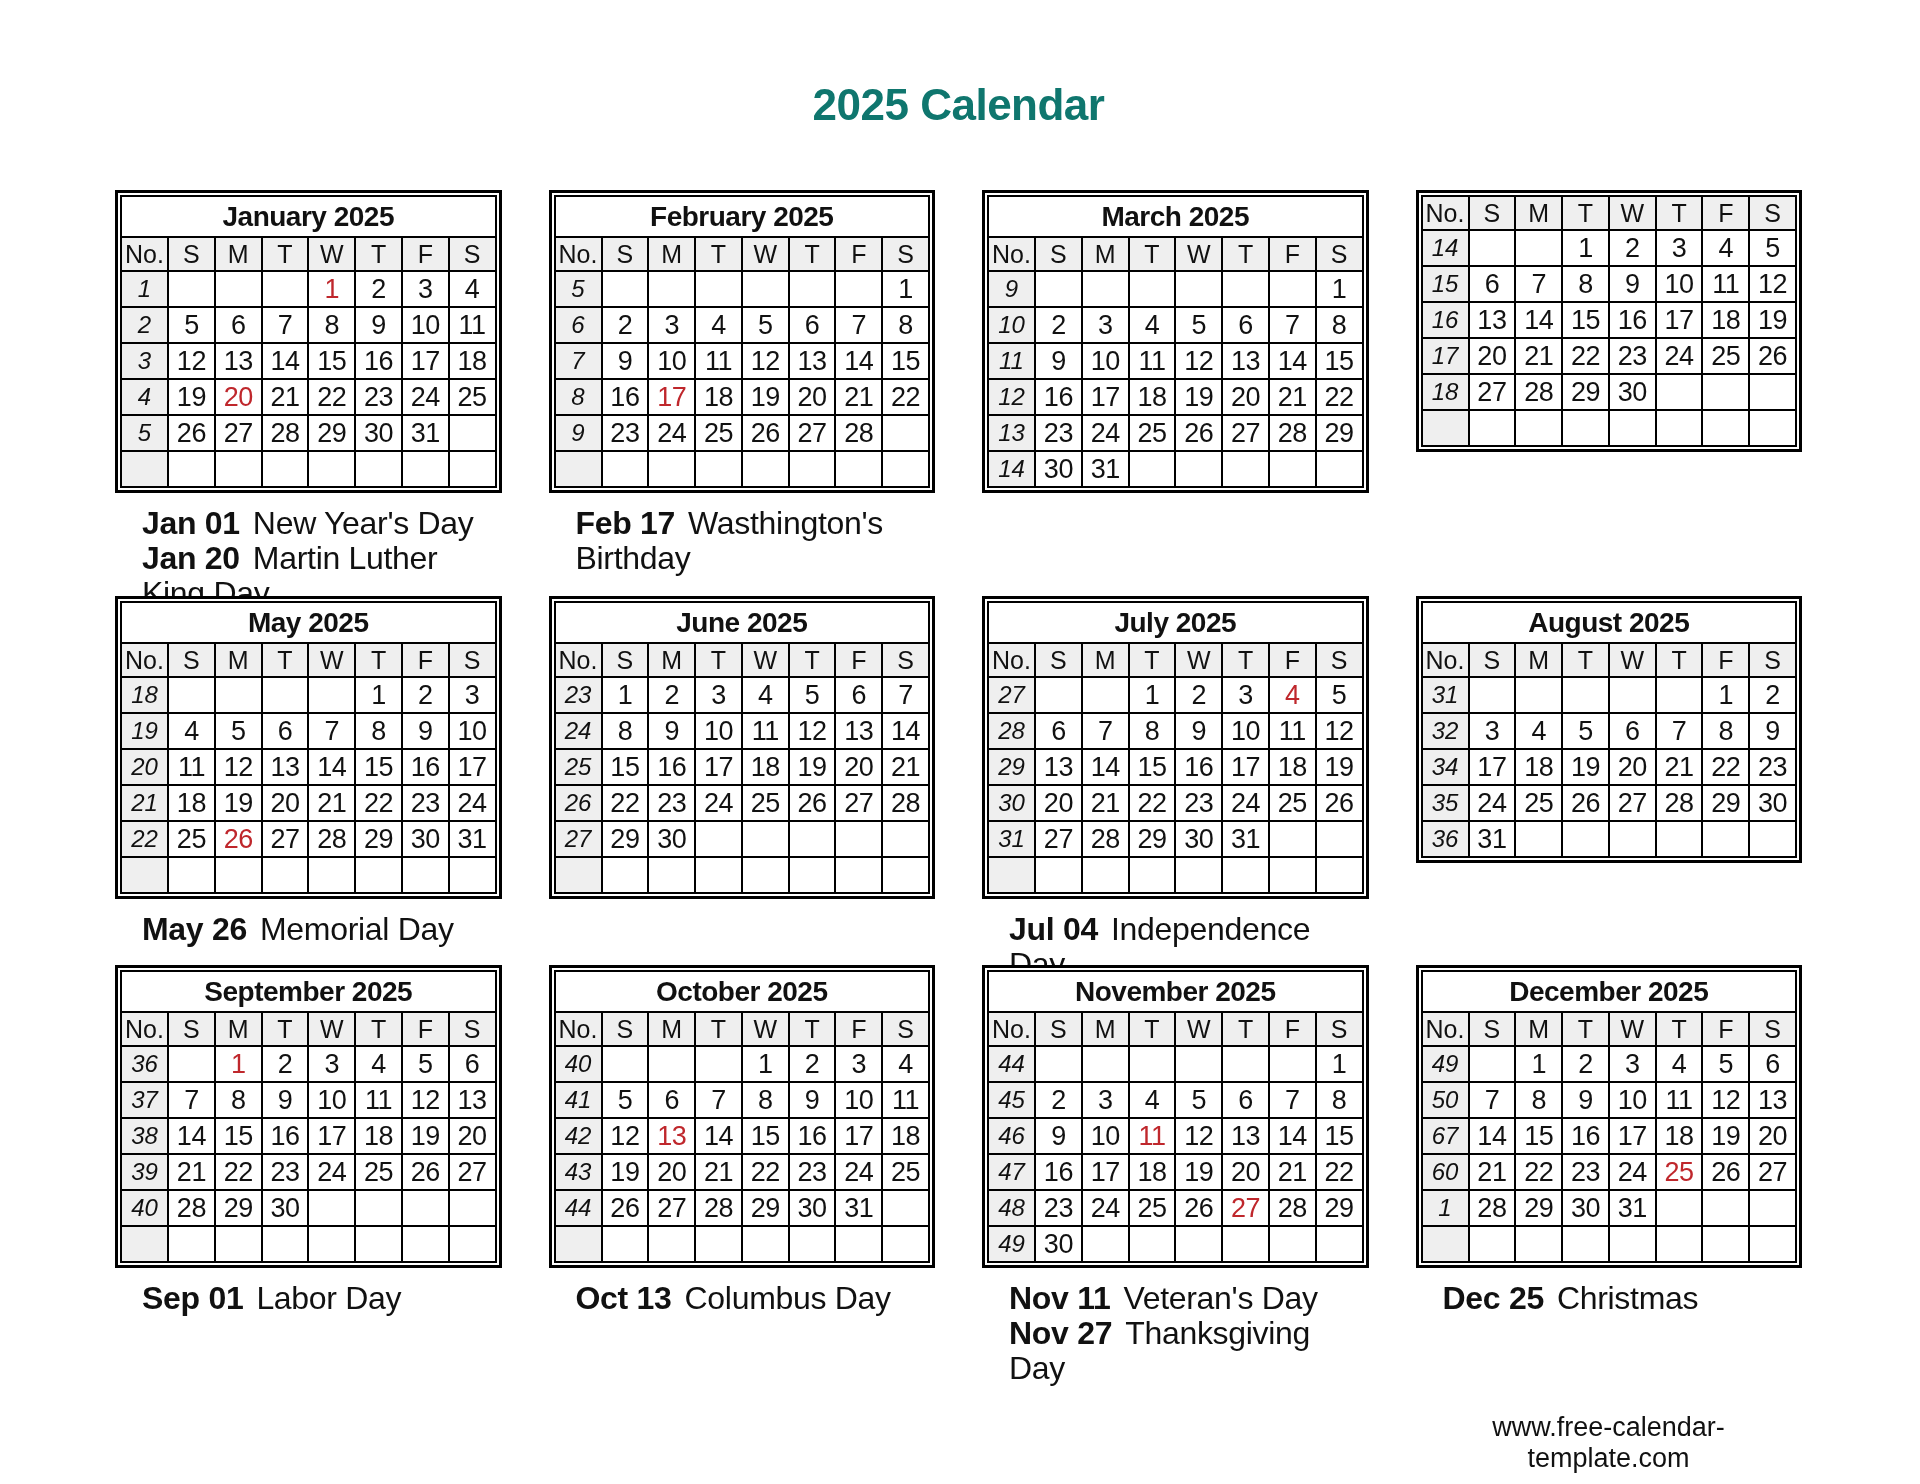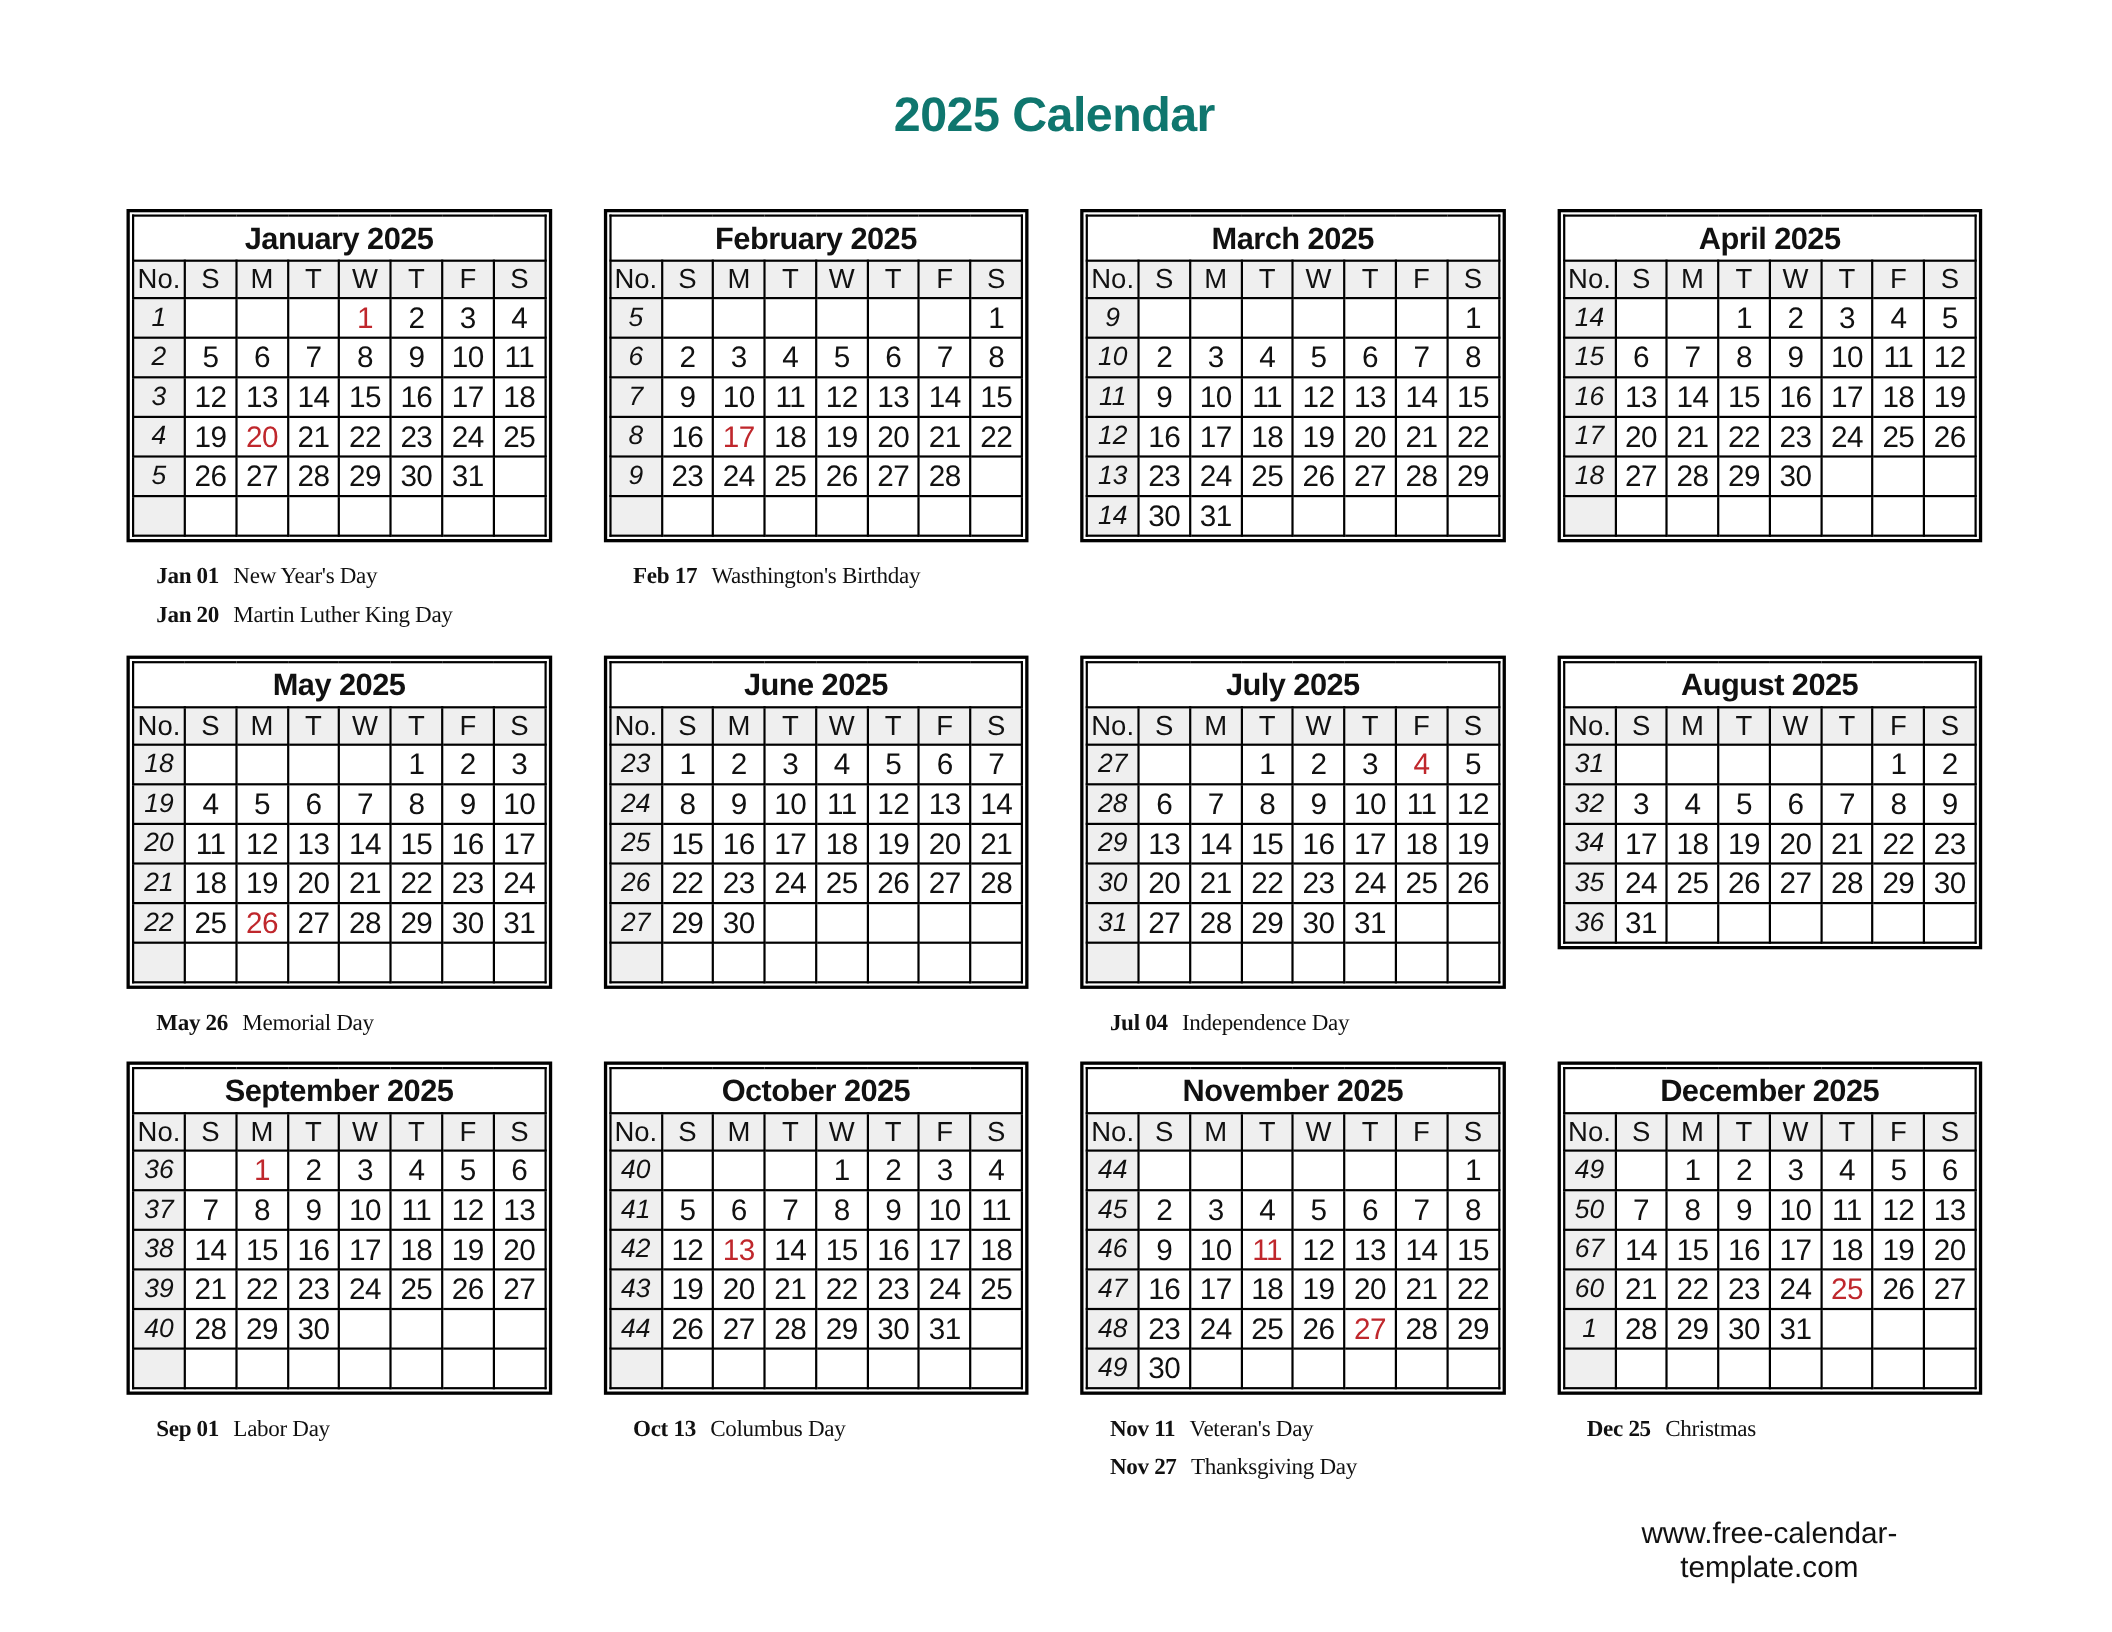--- a/index.html
+++ b/index.html
@@ -61,21 +61,21 @@
     font-style: italic;
     font-size: 24px;
     height: 36px;
   }
   td.day { font-size: 27px; letter-spacing: -0.5px; }
   td.day.red { color: var(--red); }
   .holidays { margin-top: 13px; padding-left: 27px; }
   .row1 .holidays { height: 90px; }
   .row2 .holidays { height: 53px; }
   .row3 .holidays { min-height: 72px; }
-  .holiday-line { font-size: 21px; line-height: 35px; letter-spacing: -0.3px; font-family: Liberation Serif, serif; }
+  .holiday-line { font-size: 32px; line-height: 35px; letter-spacing: -0.3px; }
   .hdate { font-weight: bold; margin-right: 13px; }
   .footer {
     width: 387px;
     margin-left: auto;
     margin-top: 26px;
     text-align: center;
     font-size: 27px;
     color: #111;
   }
 </style>
@@ -358,23 +358,20 @@
   </div>
 
   <div class="month">
     <div class="tbl-wrap">
       <table class="month-table">
         <colgroup>
               <col class="c-no">
               <col span="7">
             </colgroup>
         <thead>
-          <tr>
-            <th class="month-title" colspan="8">April 2025</th>
-          </tr>
           <tr class="dow-row">
                 <th>No.</th>
                 <th>S</th>
                 <th>M</th>
                 <th>T</th>
                 <th>W</th>
                 <th>T</th>
                 <th>F</th>
                 <th>S</th>
               </tr>

